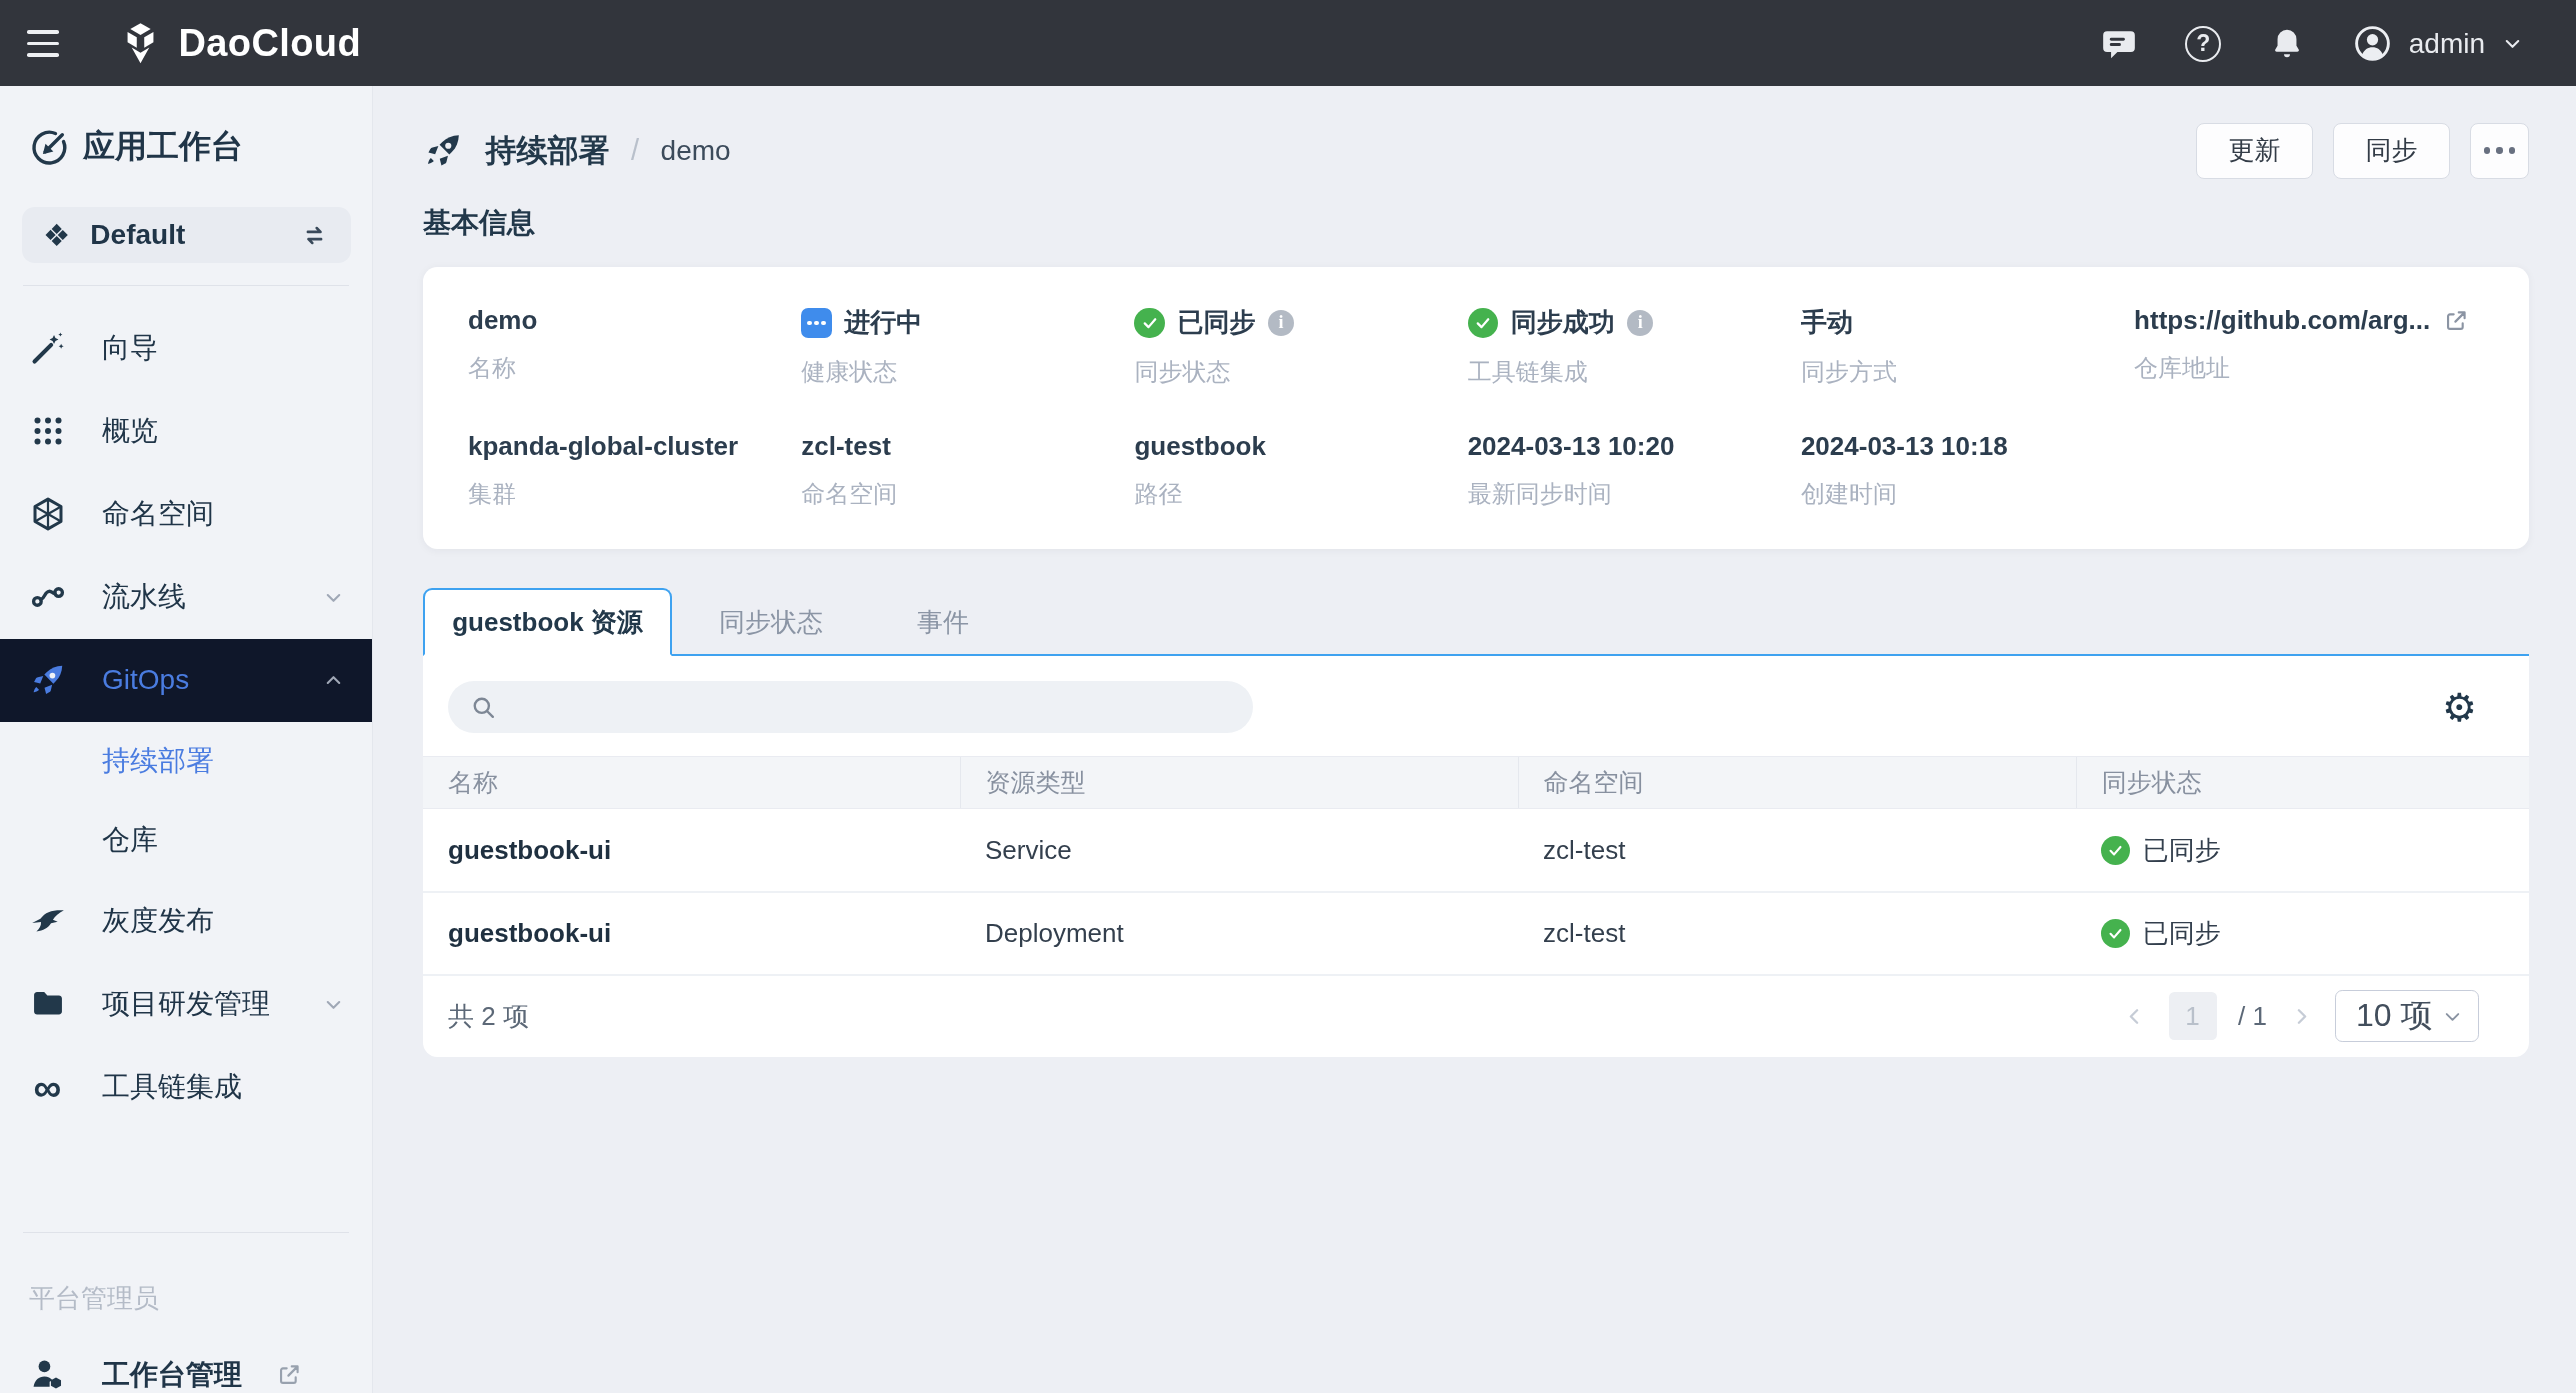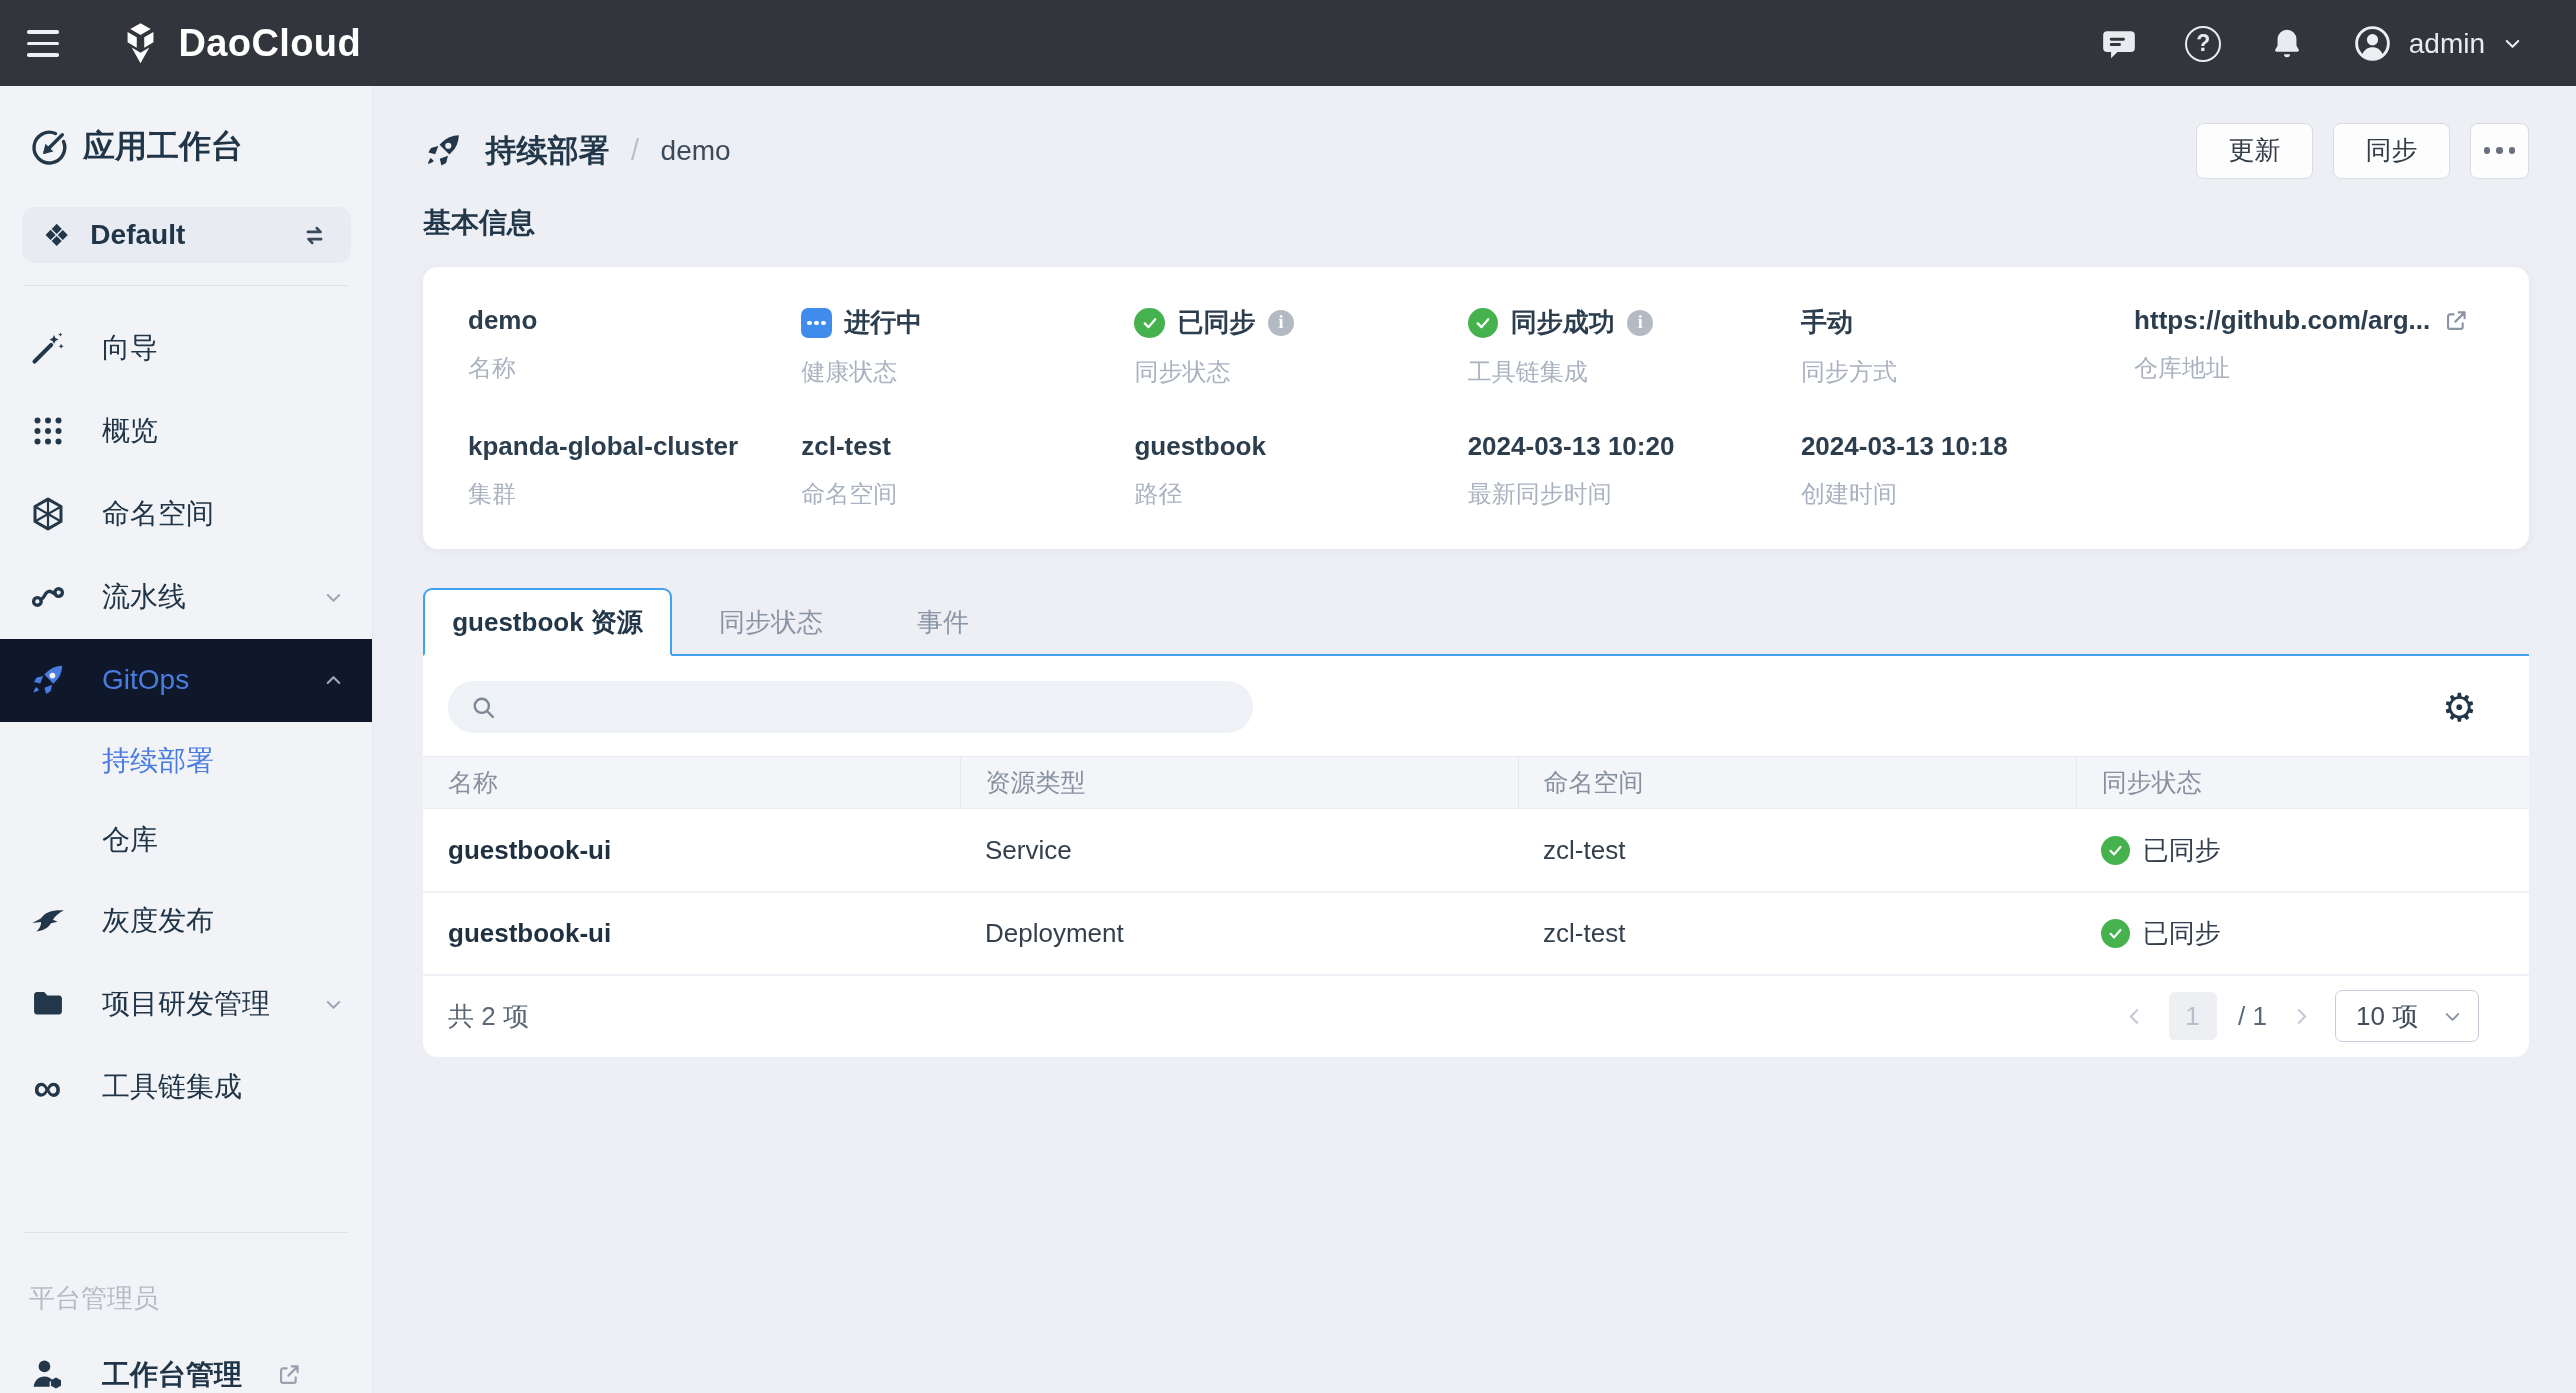--- a/index.html
+++ b/index.html
@@ -83,21 +83,21 @@
   tbody td{height:83px;font-size:26px;color:#333f4d;padding-left:25px;border-bottom:2.7px solid #eef1f5}
   td.cell-name{font-weight:700;color:#1f3040}
   .status-cell{display:flex;align-items:center;gap:12.6px}
 
   .pagination{display:flex;align-items:center;height:81px;padding:0 50px 0 25px}
   .total{font-size:26px;color:#5c6877}
   .pager{margin-left:auto;display:flex;align-items:center;gap:21.5px}
   .pchev{cursor:pointer;display:flex}
   .page-box{width:48px;height:48px;background:#edeff3;border-radius:5.4px;display:flex;align-items:center;justify-content:center;font-size:26px;color:#b9c0ca;cursor:pointer}
   .page-of{font-size:26px;color:#5c6877}
-  .size-select{width:144px;height:52px;border:1.8px solid #c7cdda;border-radius:7.2px;display:flex;align-items:center;padding:0 14.4px 0 20px;font-size:26px;color:#424e5c;cursor:pointer}
+  .size-select{width:144px;height:52px;border:1.8px solid #c7cdda;border-radius:7.2px;display:flex;align-items:center;padding:0 14.4px 0 20px;font-size:32px;color:#424e5c;cursor:pointer}
   .size-select .sel-chev{margin-left:auto;display:flex}
 </style>
 </head>
 <body>
 
 <div class="header">
   <div class="hamburger">
       <span></span>
       <span></span>
       <span></span>

